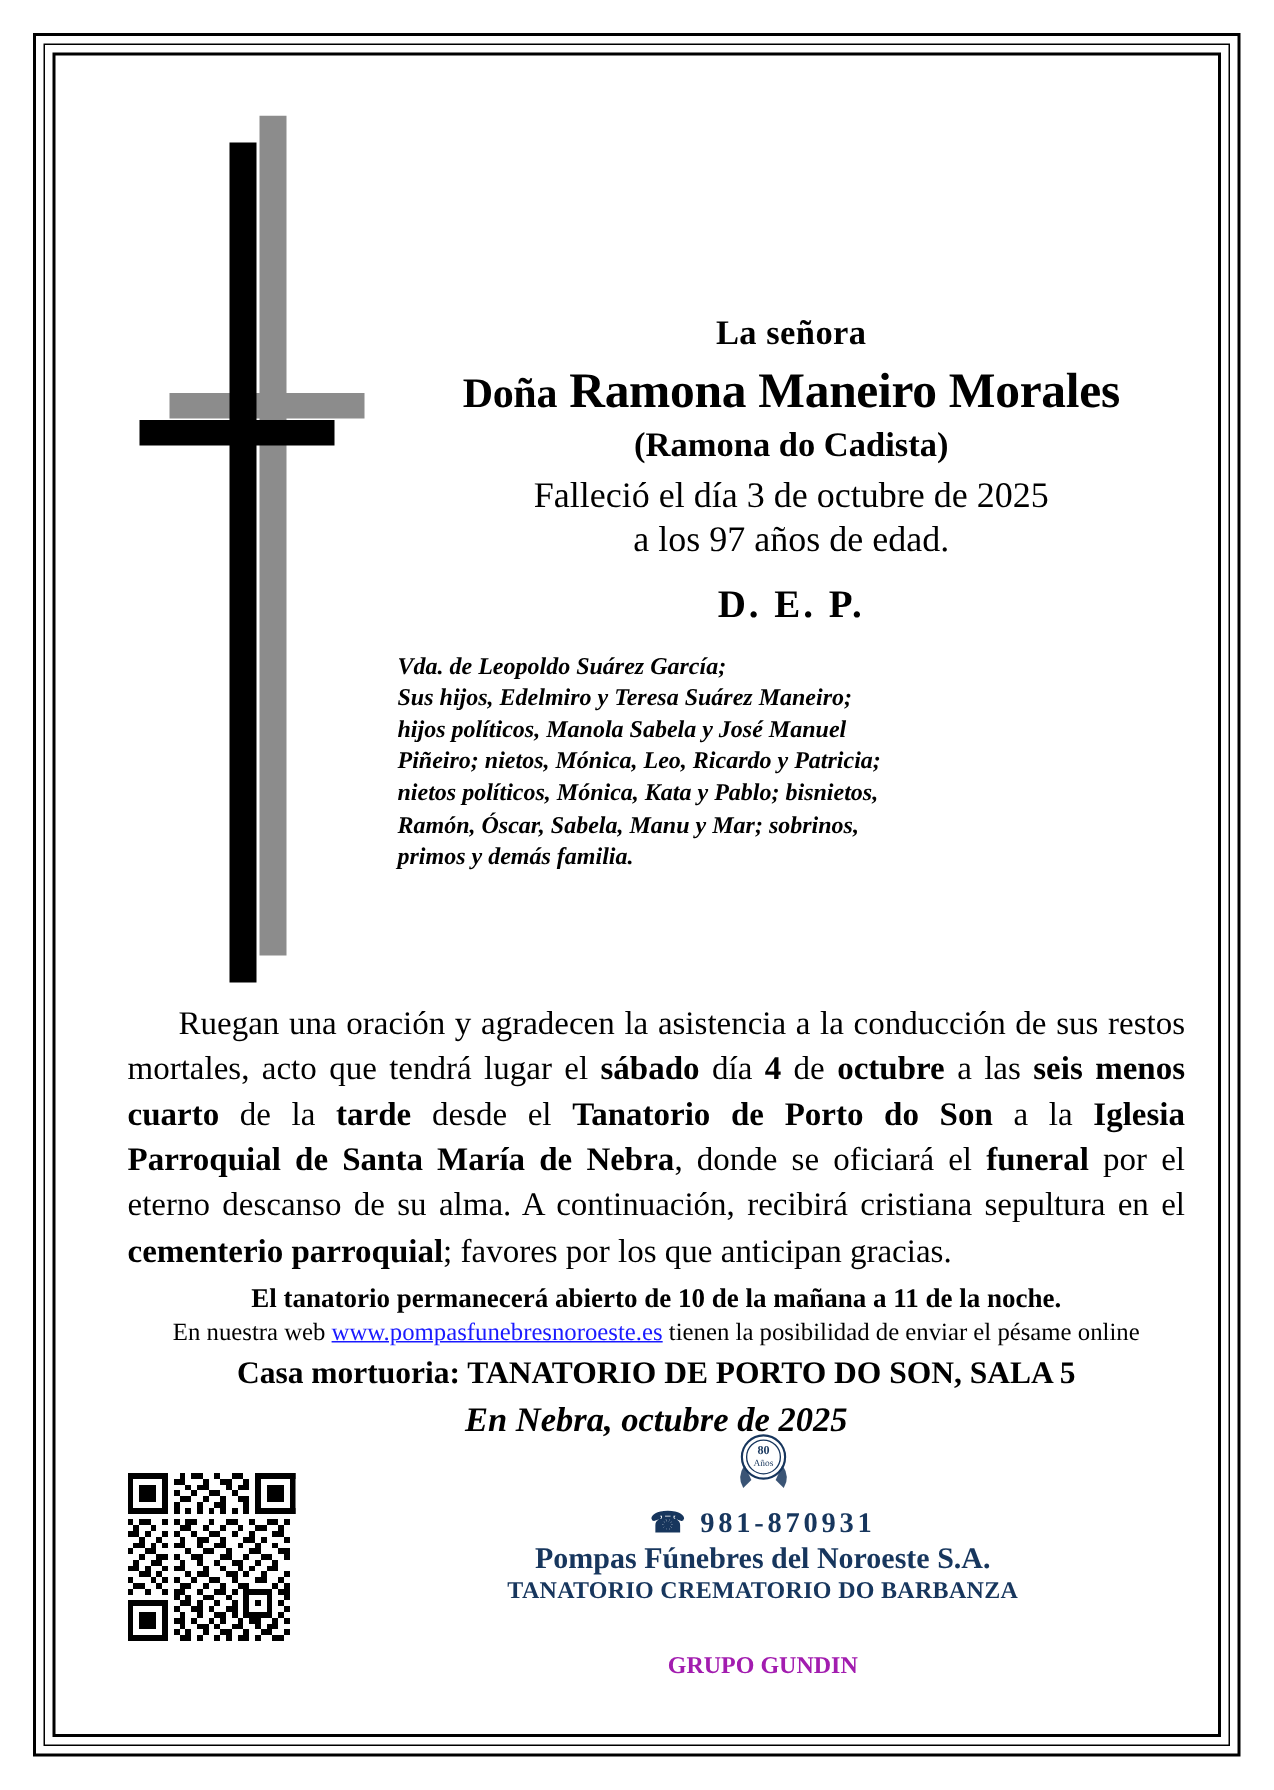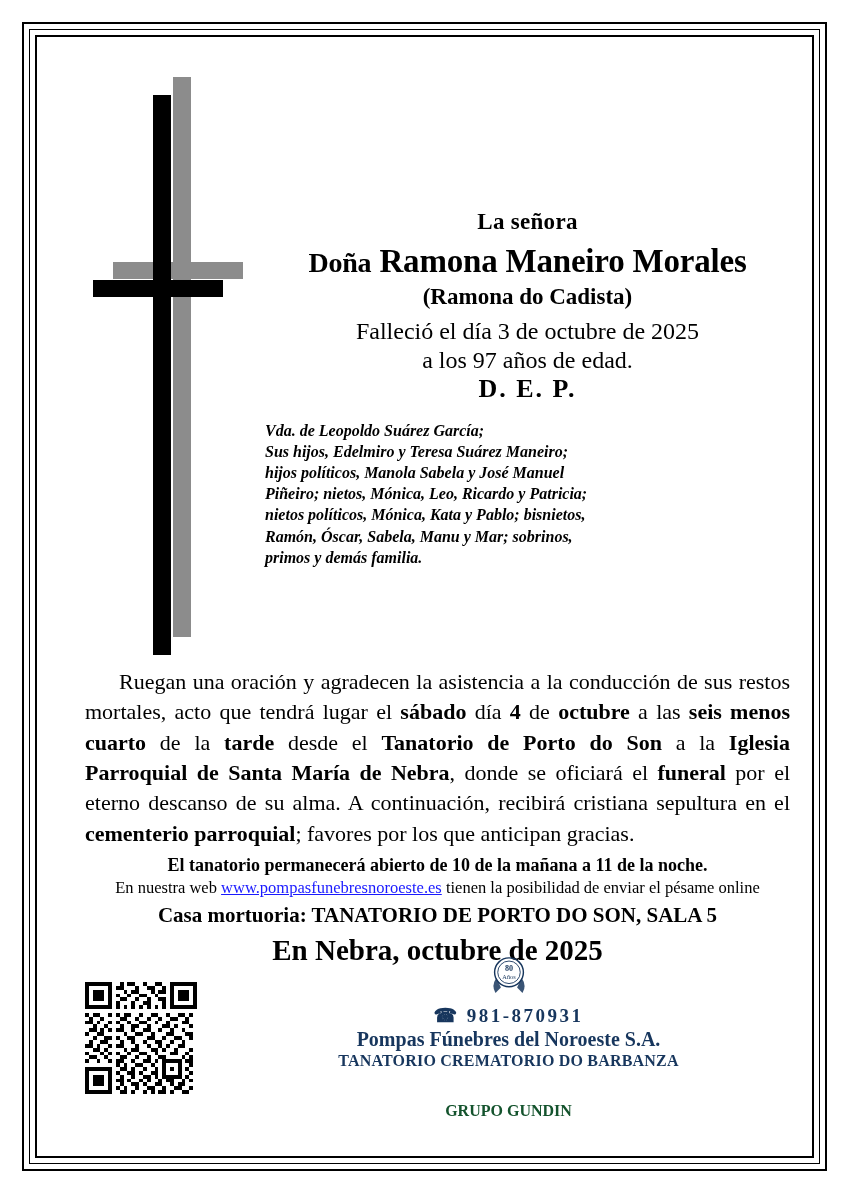--- a/index.html
+++ b/index.html
@@ -87,20 +87,21 @@
     margin-bottom: 8px;
   }
   .line-death {
     text-align: center;
     font-size: 24px;
     margin-bottom: 2px;
   }
   .line-age {
     text-align: center;
     font-size: 24px;
+    margin-bottom: 14px;
   }
   .line-dep {
     text-align: center;
     font-size: 26px;
     font-weight: bold;
     letter-spacing: 2px;
     margin-bottom: 16px;
   }
 
   .family {
@@ -145,22 +146,23 @@
     text-decoration: underline;
   }
   .line-casa {
     font-size: 21px;
     font-weight: bold;
     text-align: center;
     margin-top: 5px;
   }
   .line-casa .label { font-family: "Liberation Serif", serif; }
   .line-place {
-    font-size: 29px;
-    font-weight: bold;
+    font-size: 23px;
+    font-weight: bold;
+    font-style: italic;
     text-align: center;
     margin-top: 6px;
   }
 
   
   .qr {
     position: absolute;
     left: 48px;
     bottom: 62px;
     width: 112px;
@@ -197,21 +199,21 @@
   .sub1 {
     font-size: 16px;
     font-weight: bold;
     color: #17365d;
     letter-spacing: 0.2px;
     margin-bottom: 1px;
   }
   .sub2 {
     font-size: 16px;
     font-weight: bold;
-    color: #14532d;
+    color: #a21caf;
     margin-top: 32px;
   }
 </style>
 </head>
 <body>
 
 <div class="page">
   <div class="frame-outer">
   <div class="frame-mid">
   <div class="frame-inner">

